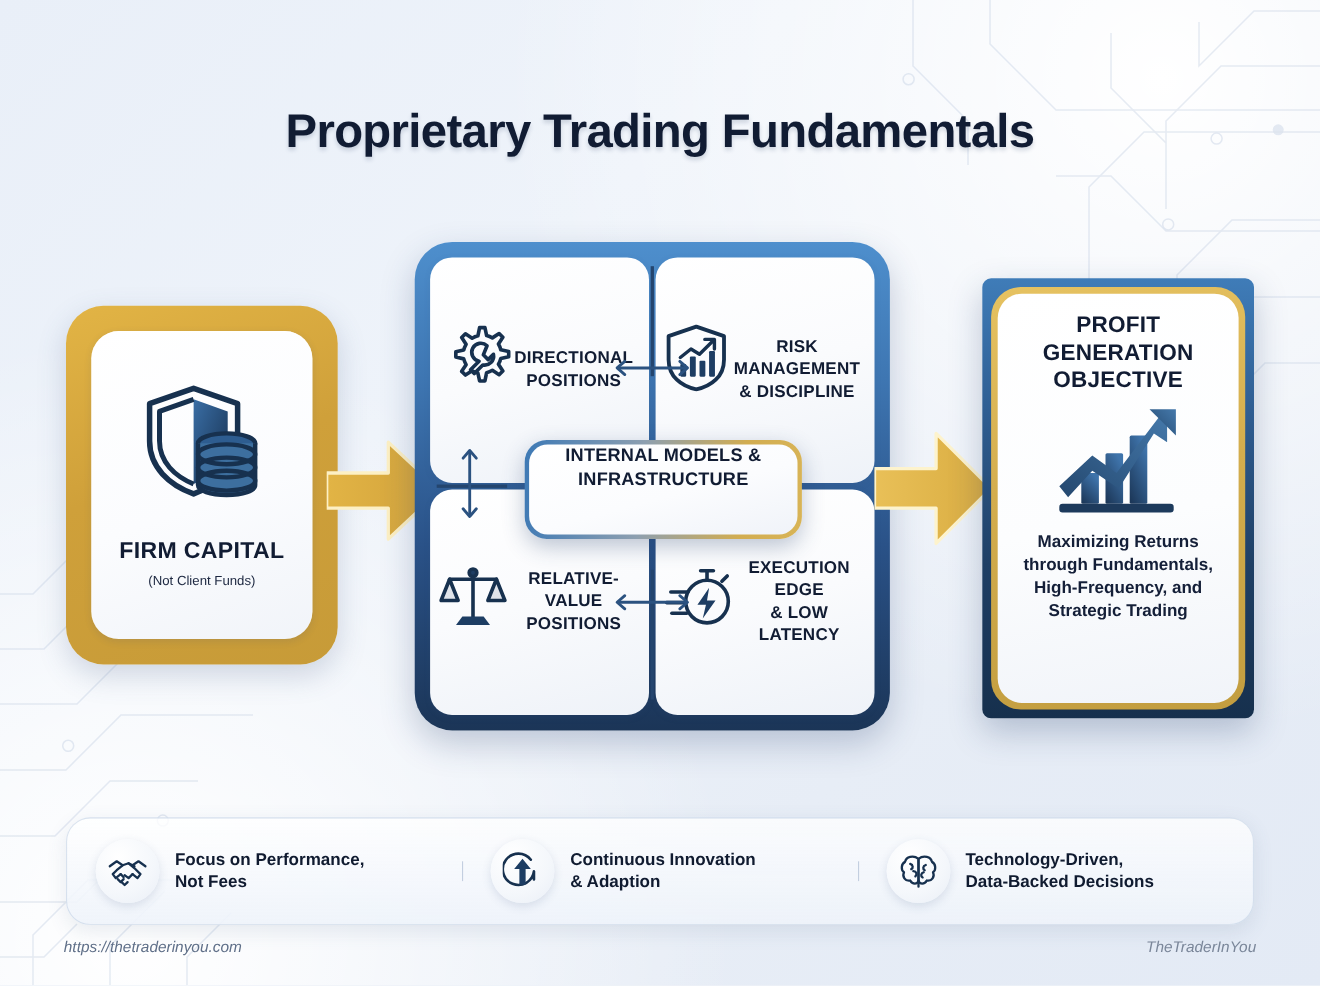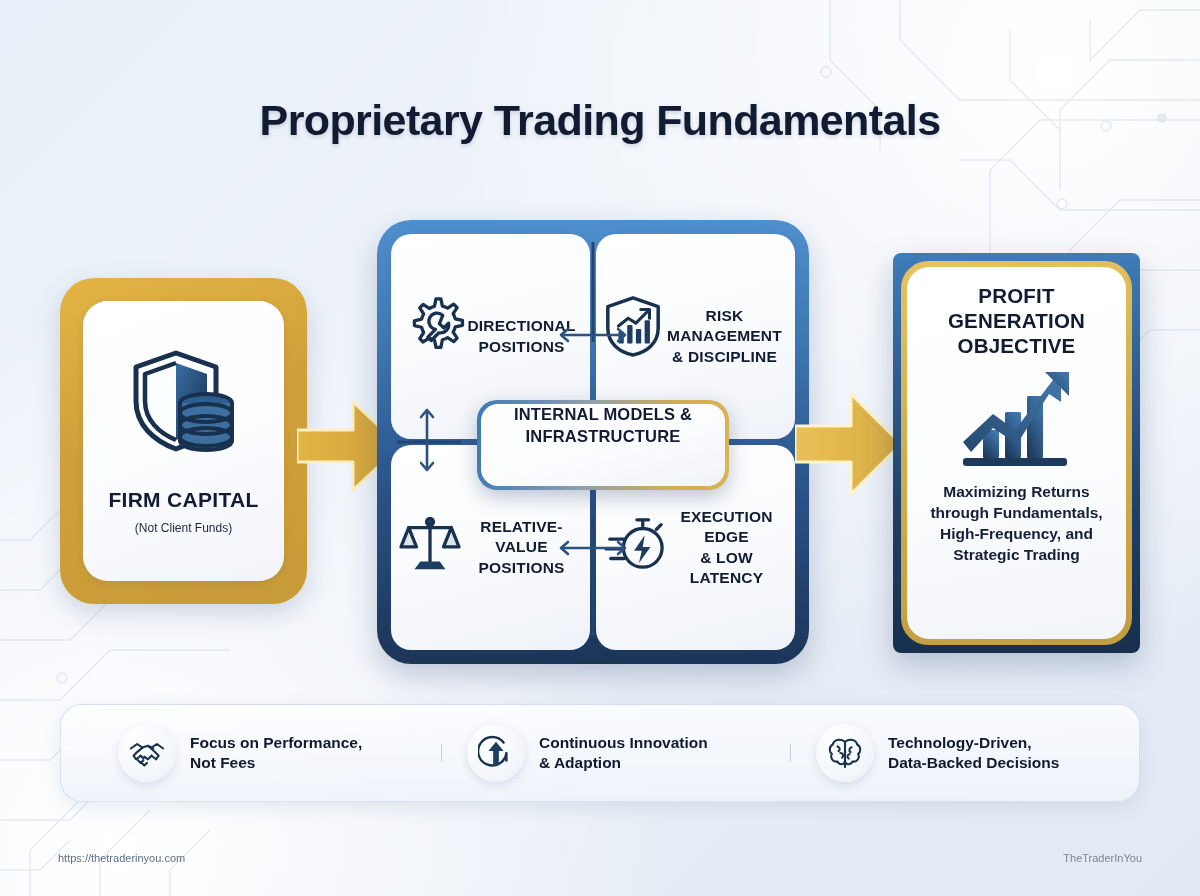--- a/index.html
+++ b/index.html
@@ -226,30 +226,29 @@
 
   
   .big-arrow { position: absolute; pointer-events: none; }
   #arrow-left  { left: 297px; top: 396px; }
   #arrow-right { left: 795px; top: 388px; }
 
   
   #bottom-bar {
     position: absolute;
     left: 60px;
-    top: 704px;
+    top: 743px;
     width: 1080px;
     height: 98px;
     border-radius: 22px;
     background: linear-gradient(180deg, rgba(255,255,255,.78) 0%, rgba(238,243,250,.9) 100%);
     border: 1px solid rgba(190,205,225,.55);
     box-shadow: 0 6px 18px rgba(70,95,135,.12);
     display: flex;
     align-items: center;
-    padding-left: 31px;
   }
   .feat {
     flex: 1;
     display: flex;
     align-items: center;
     gap: 14px;
     padding: 0 26px;
     position: relative;
   }
   .feat + .feat::before {
@@ -276,22 +275,23 @@
     font-size: 15.5px;
     font-weight: 700;
     color: #101b30;
     line-height: 1.32;
   }
 
   
   .footer-left, .footer-right {
     position: absolute;
     top: 852px;
-    font-size: 11px;
+    font-size: 14px;
     color: #5f6f88;
+    font-style: italic;
   }
   .footer-left { left: 58px; }
   .footer-right { right: 58px; color: #7a8699; }
 </style>
 </head>
 <body>
 
 <div id="stage">
 
   <svg class="circuit" viewBox="0 0 1200 896" width="1200" height="896">

